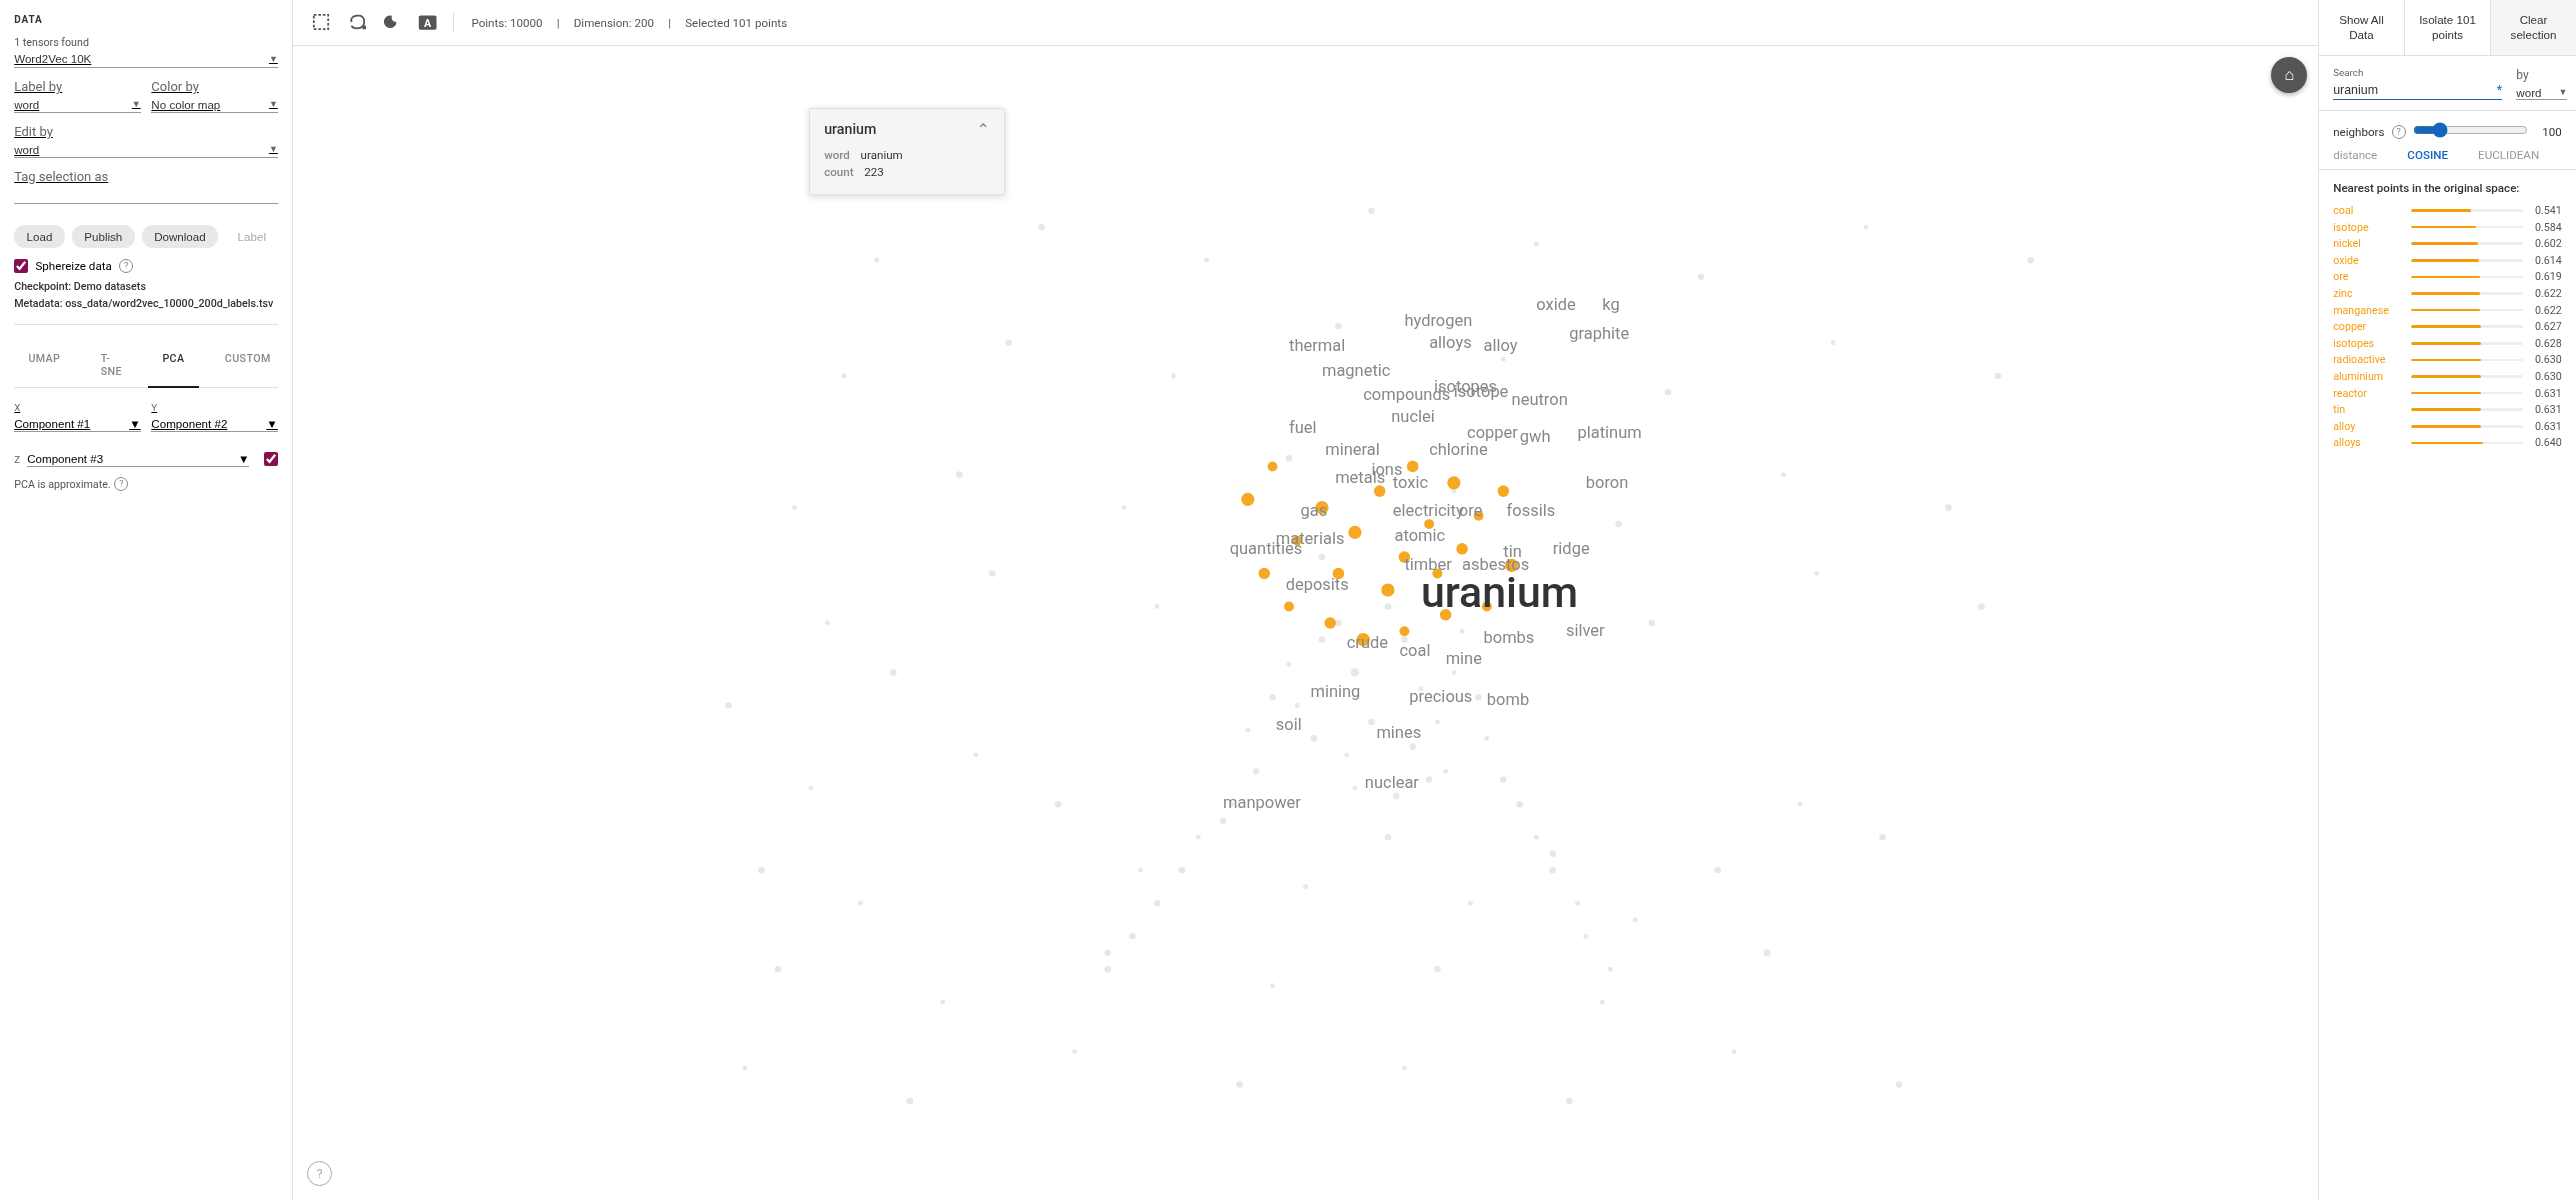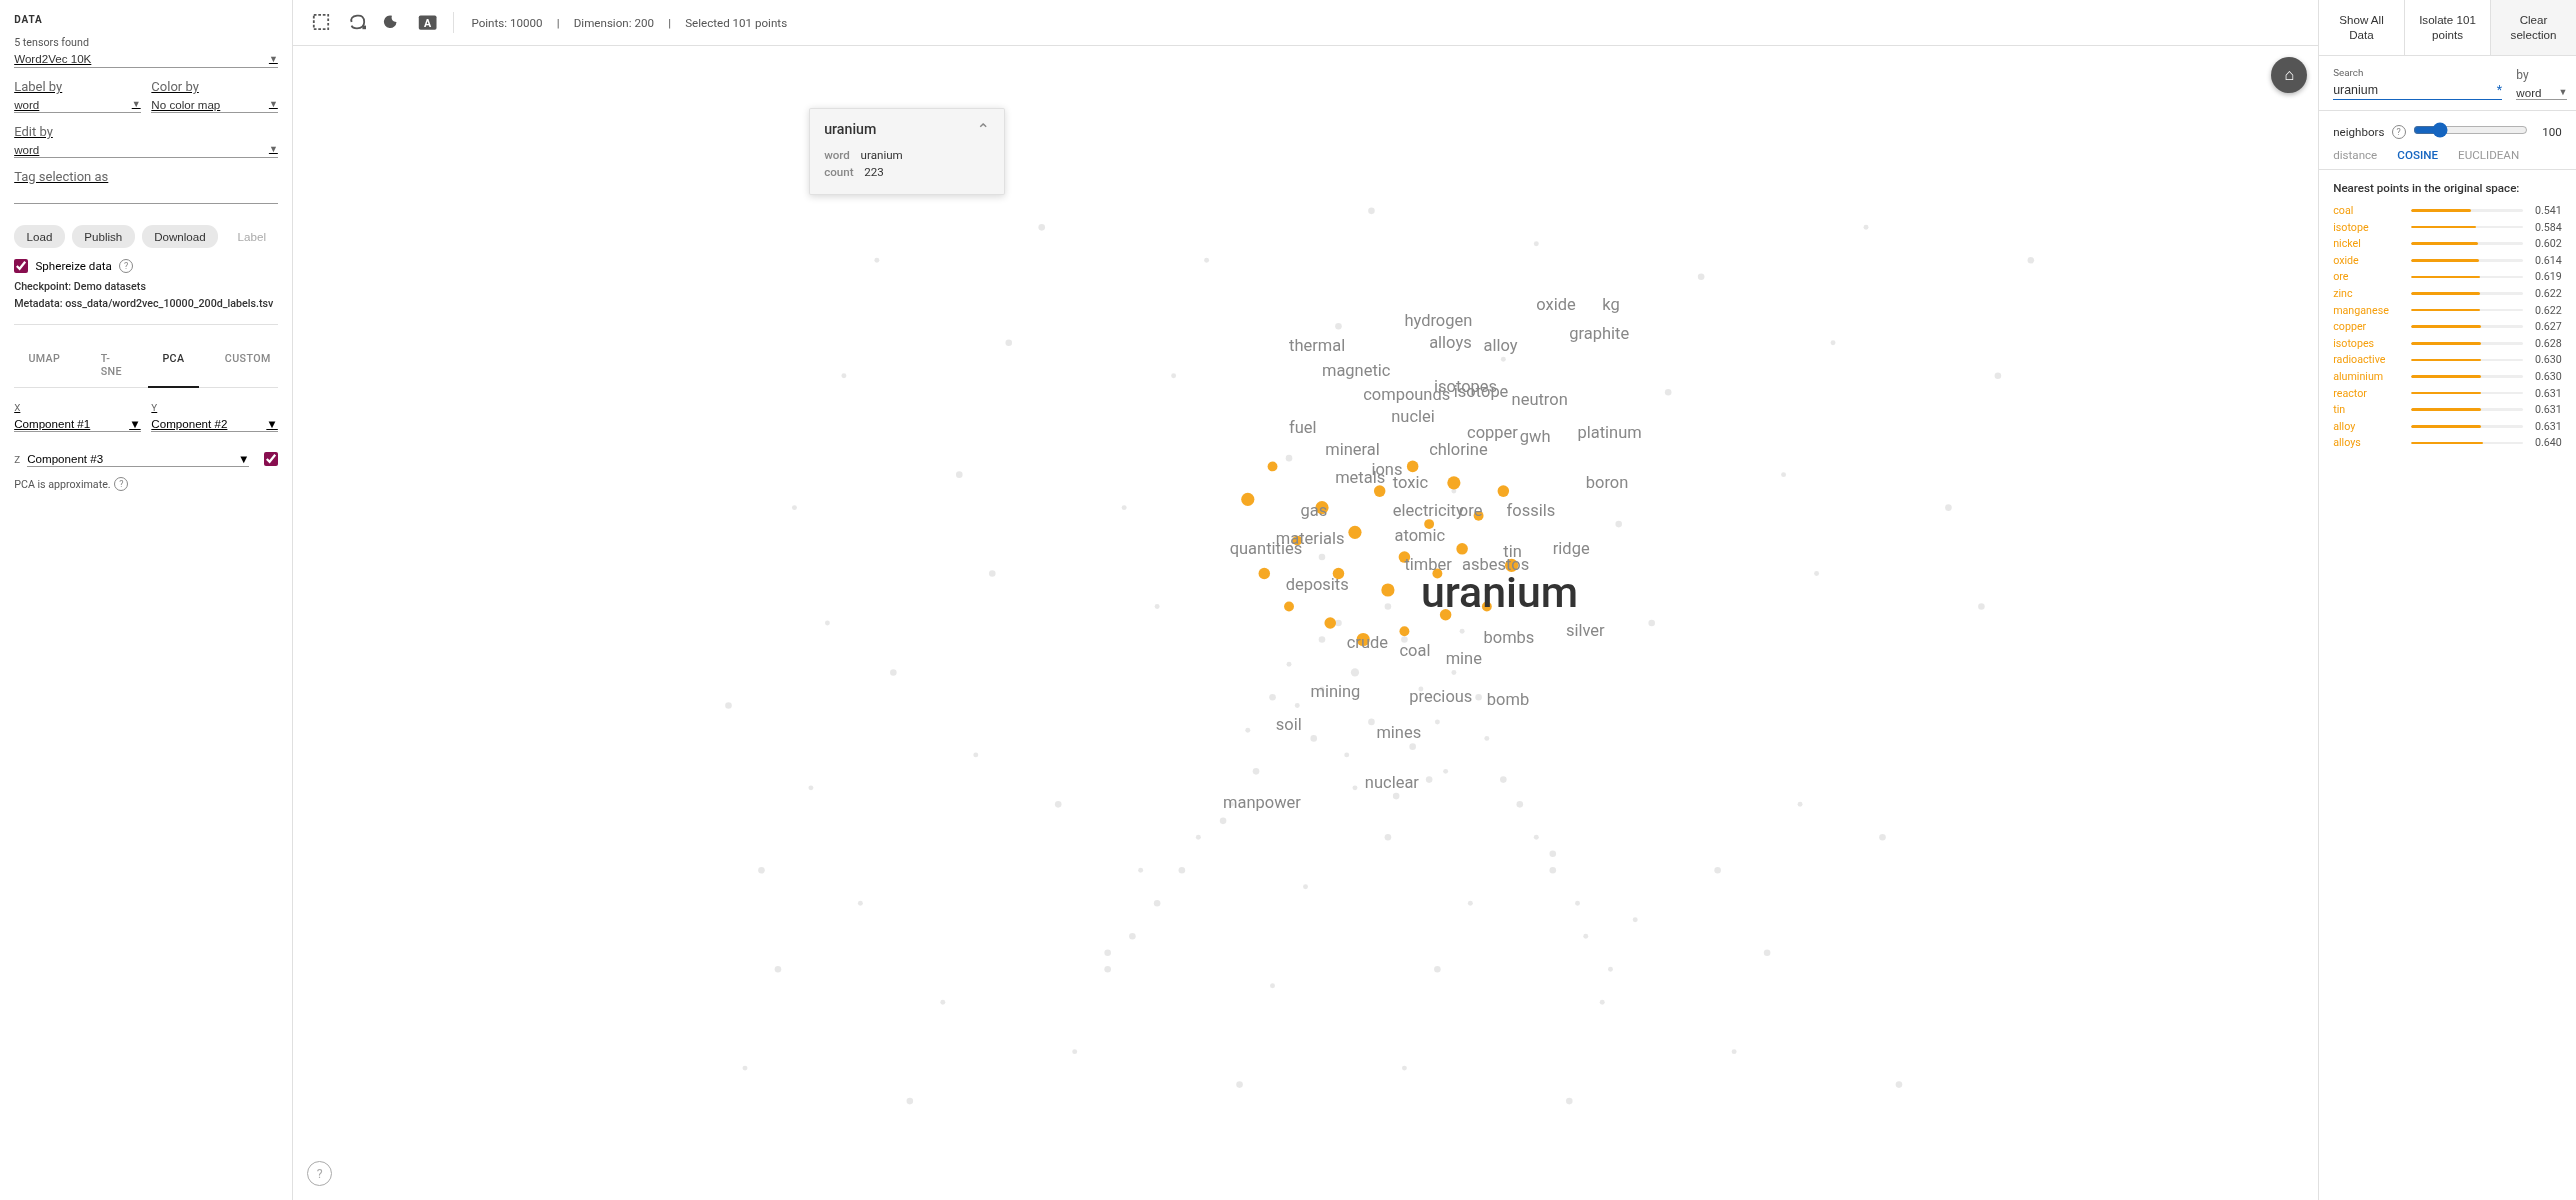--- a/index.html
+++ b/index.html
@@ -346,21 +346,21 @@
     .slider-wrap { flex: 1; position: relative; }
     .slider {
       width: 100%;
       accent-color: #1565c0;
     }
     .neighbors-val { font-size: 11.6px; color: #333; min-width: 27px; text-align: right; }
 
     .distance-row {
       display: flex;
       align-items: center;
-      gap: 13px;
+      gap: 23px;
     }
     .distance-label { font-size: 11.6px; color: #999; margin-right: 7.1px; }
     .dist-opt { font-size: 11.6px; cursor: pointer; }
     .dist-opt.active { color: #1565c0; font-weight: 500; }
     .dist-opt.inactive { color: #999; }
 
     
     #nearest-area {
       padding: 10.7px 14.2px;
       flex: 1;
@@ -396,21 +396,21 @@
       min-width: 32px;
       text-align: right;
     }
   </style>
 </head>
 <body>
 
 <div id="left-panel">
   <div class="section-title">DATA</div>
 
-  <div class="meta-row">5 tensors found</div>
+  <div class="meta-row">1 tensors found</div>
 
   <div class="form-row">
     <div class="select-wrapper">
       <select>
         <option>Word2Vec 10K</option>
       </select>
       <span class="arrow">▼</span>
     </div>
   </div>
 

